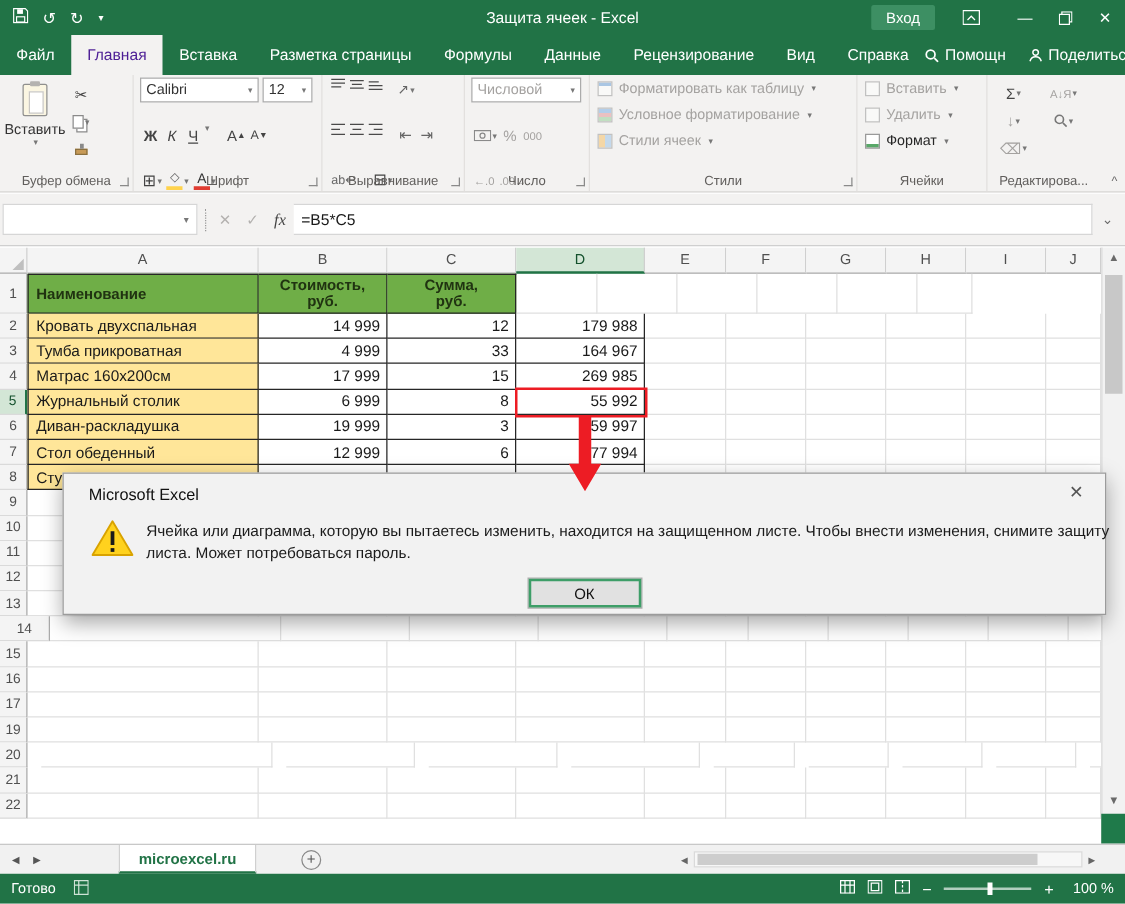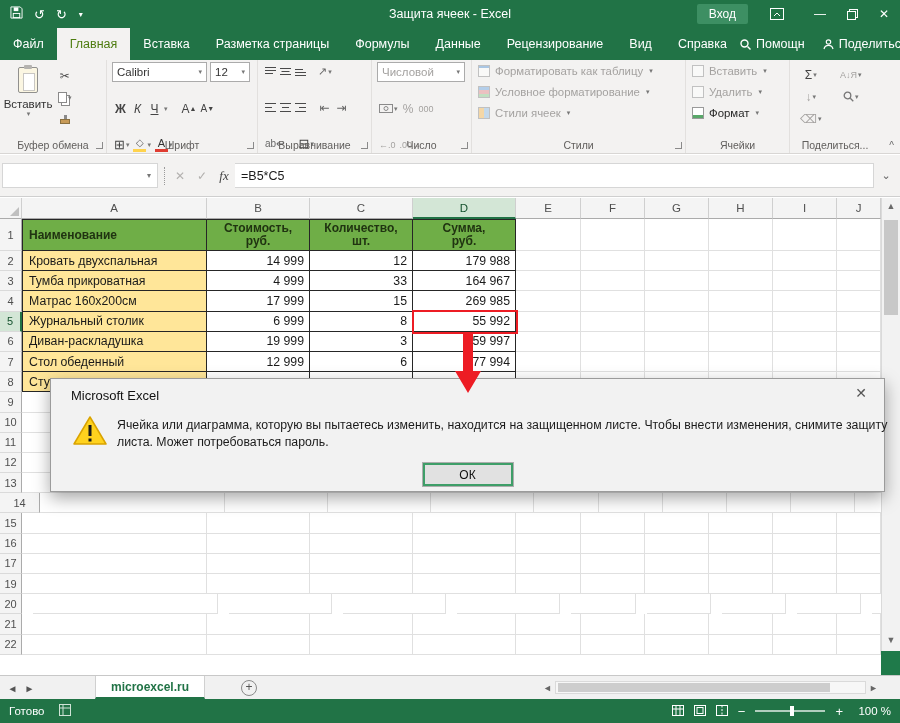--- a/index.html
+++ b/index.html
@@ -13,34 +13,34 @@
   .qat .dd{font-size:8px}
   .title{position:absolute;left:0;right:0;text-align:center;font-size:12.5px;color:#fff}
   .tb-right{margin-left:auto;display:flex;align-items:center;height:100%;z-index:2}
   .signin{background:#3d8f63;border-radius:2px;padding:3px 12px;font-size:12px;margin-right:14px}
   .winbtn{width:32px;height:28px;display:flex;align-items:center;justify-content:center;font-size:12px}
   .ribopts{width:30px;display:flex;align-items:center;justify-content:center;margin-right:12px}
 
   
   .tabrow{position:absolute;top:28px;left:0;right:0;height:32px;background:#217346;display:flex;align-items:center}
   .tab{padding:0 13px;line-height:32px;color:#fff;font-size:12.5px;white-space:nowrap}
-  .tab.active{background:#f3f2f1;color:#4d7c0f}
+  .tab.active{background:#f3f2f1;color:#4c1d95}
   .tabrow-right{margin-left:auto;display:flex;align-items:center;gap:18px;color:#fff;font-size:12.5px;padding-right:14px}
   .tr-item{display:flex;align-items:center;gap:5px}
 
   
   .ribbon{position:absolute;top:60px;left:0;right:0;height:94px;background:#f3f2f1;border-bottom:1px solid #d8d6d4;display:flex}
   .rgroup{position:relative;height:100%;border-right:1px solid #e2e0de;flex:none}
   .glabel{position:absolute;bottom:2px;left:0;right:0;text-align:center;font-size:10.5px;color:#605e5c;white-space:nowrap;overflow:hidden}
   .launcher{position:absolute;bottom:4px;right:3px;width:7px;height:7px;border-right:1px solid #8a8a8a;border-bottom:1px solid #8a8a8a}
   .rb{height:19px;min-width:17px;display:inline-flex;align-items:center;justify-content:center;font-size:12px;color:#444;padding:0 2px}
   .dd{font-size:7px;color:#777;margin-left:1px}
   .gray{color:#a4a2a0}
   .combo{background:#fff;border:1px solid #ababab;height:20px;display:flex;align-items:center;justify-content:space-between;font-size:11.5px;color:#333;padding:0 4px}
-  .rrow{display:flex;align-items:center;margin:2px 0 17px 5px}
+  .rrow{display:flex;margin:2px 0 17px 5px}
   
   .paste-big{position:absolute;left:5px;top:4px;width:46px;height:72px;display:flex;flex-direction:column;align-items:center;font-size:11.5px;color:#333}
   .i-clipboard{width:20px;height:26px;border:1px solid #90908e;background:#fbf6e2;border-radius:2px;position:relative;margin:3px 0 5px}
   .i-clipboard:before{content:"";position:absolute;left:5px;top:-3px;width:8px;height:4px;background:#b5b3b0;border-radius:1px}
   .i-clipboard:after{content:"";position:absolute;left:4px;top:5px;width:10px;height:16px;background:#fff;border:1px solid #c9c7c3}
   .clip-mini{position:absolute;left:56px;top:6px;display:flex;flex-direction:column;gap:3px}
   .i-copy{width:9px;height:11px;border:1px solid #8a8a8a;background:#fff;box-shadow:3px 3px 0 -1px #fff,3px 3px 0 0 #8a8a8a}
   .i-brush{width:10px;height:5px;background:#c79a57;border:1px solid #8a7040;position:relative;margin-top:4px}
   .i-brush:after{content:"";position:absolute;left:3px;top:-5px;width:3px;height:4px;background:#8a8a8a}
   
@@ -368,21 +368,21 @@
       <div class="edit-col" style="left:48px">
         <span class="rb gray" style="font-size:9px">А↓Я<span class="dd">▾</span></span>
         <span class="rb">
           <svg width="11" height="11" viewBox="0 0 11 11">
               <circle cx="4.5" cy="4.5" r="3.3" fill="none" stroke="#777" stroke-width="1.3"></circle>
               <path d="M7.3 7.3l3 3" stroke="#777" stroke-width="1.3"></path>
             </svg>
           <span class="dd">▾</span>
         </span>
       </div>
-      <div class="glabel">Поделиться...</div>
+      <div class="glabel">Редактирова...</div>
     </div>
     <div style="position:absolute;right:6px;bottom:2px;color:#666;font-size:10px">^</div>
   </div>
 
   <div class="fbar">
     <div class="namebox">
       <span></span>
       <span class="nb-dd">▾</span>
     </div>
     <div class="dotsep"></div>
@@ -407,22 +407,20 @@
         <div class="gc ch" style="width: 64px;">G</div>
         <div class="gc ch" style="width: 64px;">H</div>
         <div class="gc ch" style="width: 64px;">I</div>
         <div class="gc ch" style="width: 44px;">J</div>
       </div>
       <div class="grow" style="height: 32px;">
         <div class="gc rn" style="width: 22px;">1</div>
         <div class="gc th bT bR bB bL th-left" style="width: 185px;">Наименование</div>
         <div class="gc th bT bR bB" style="width: 103px;">Стоимость,
 руб.</div>
-        <div class="gc th bT bR bB" style="width: 103px;">Количество,
-шт.</div>
         <div class="gc th bT bR bB" style="width: 103px;">Сумма,
 руб.</div>
         <div class="gc" style="width: 65px;"></div>
         <div class="gc" style="width: 64px;"></div>
         <div class="gc" style="width: 64px;"></div>
         <div class="gc" style="width: 64px;"></div>
         <div class="gc" style="width: 64px;"></div>
         <div class="gc" style="width: 44px;"></div>
       </div>
       <div class="grow" style="height: 20.2px;">

